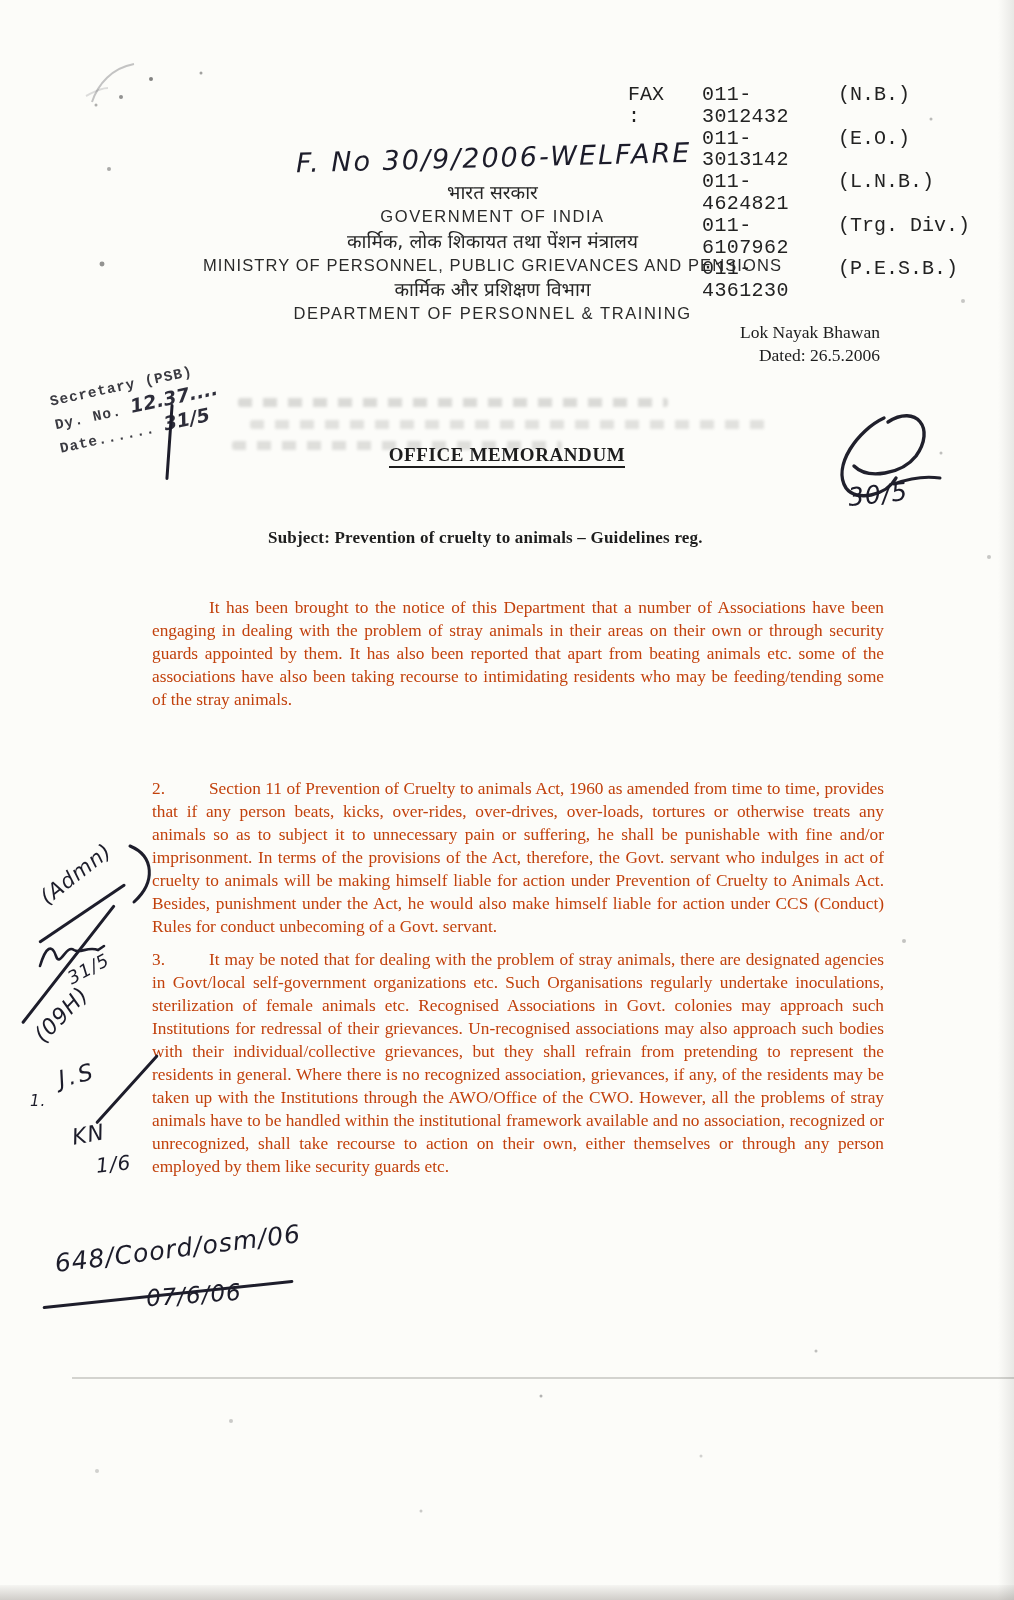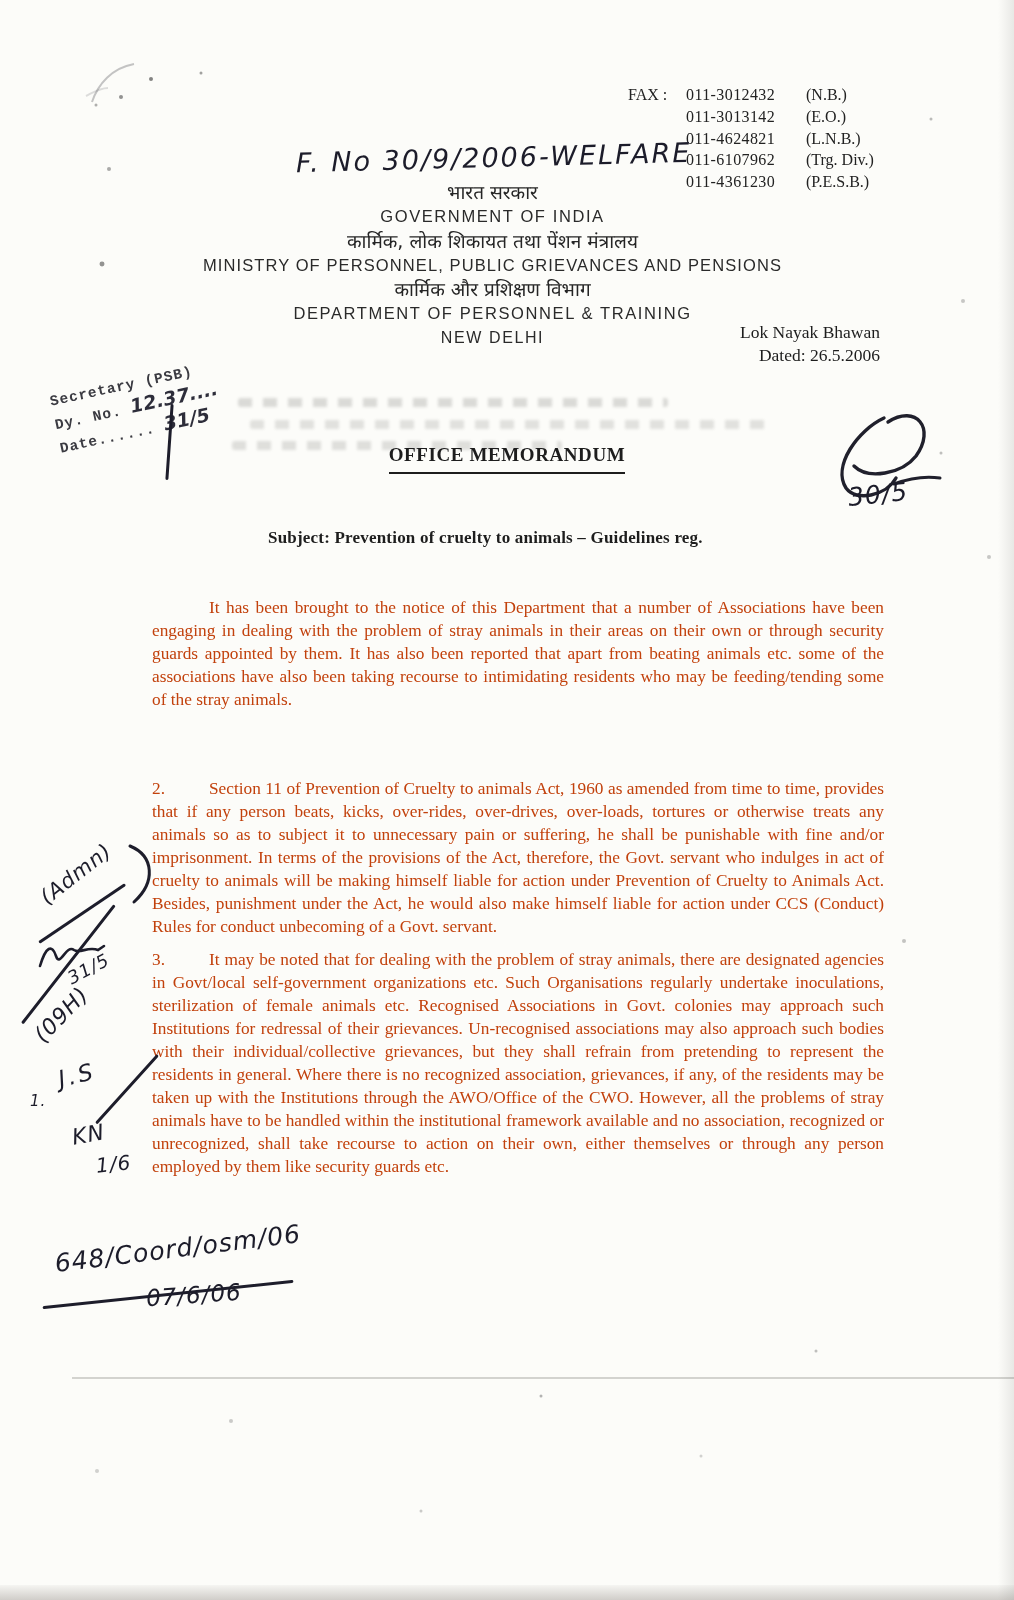--- a/index.html
+++ b/index.html
@@ -3,25 +3,25 @@
 <meta charset="utf-8">
 <style>
   html,body{margin:0;padding:0;}
   .page{
     position:relative; width:1014px; height:1600px;
     background:#fcfcf9; overflow:hidden;
     font-family:"Liberation Serif", serif; color:#1d1d1d;
   }
   .abs{position:absolute;}
   
-  .fax{top:84px; left:628px; font-family:Liberation Serif, serif; font-size:16px; line-height:21.8px; color:#222;}
+  .fax{top:84px; left:628px; font-family:Liberation Mono, monospace; font-size:20px; line-height:21.8px; color:#222;}
   .fax-row{display:flex;}
   .fax-label{width:58px;}
-  .fax-num{width:112px; letter-spacing:.4px;}
-  .fax-org{margin-left:8px;}
+  .fax-num{width:112px; letter-spacing:.4px;margin-left:16px;}
+  .fax-org{margin-left:24px;}
   
   .hw{font-family:"DejaVu Sans", sans-serif; font-style:italic; color:#1c1c2a; letter-spacing:1px;}
   .fileno{top:142px; left:296px; font-size:27px; transform:rotate(-1.5deg); letter-spacing:2px; white-space:nowrap;}
   
   .letterhead{top:180px; left:95px; width:795px; text-align:center;}
   .lh-hi{font-family:"DejaVu Sans", sans-serif; font-size:19px; line-height:24px; color:#252525;text-align:center;}
   .lh-en{font-family:"Liberation Sans", sans-serif; font-size:16.5px; line-height:24.5px; letter-spacing:1.6px; color:#2a2a2a;}
   
   .addr{top:321px; left:560px; width:320px; text-align:right; font-size:17.5px; line-height:22.5px;}
   
@@ -29,21 +29,21 @@
          font-family:"Liberation Mono", monospace; font-size:14.5px; font-weight:bold;
          color:#2b2b33; line-height:21px; letter-spacing:1px; opacity:.92;}
   .stamp .hwv{font-size:19px; font-weight:bold; letter-spacing:0;}
   .stamp-bar{top:404px; left:168px; width:2.5px; height:76px; background:#23232e; transform:rotate(4deg);}
   
   .ghost{filter:blur(1.7px); opacity:.38; background:
     repeating-linear-gradient(90deg, rgba(90,90,85,.55) 0 14px, rgba(90,90,85,0) 14px 25px);
     border-radius:3px; height:9px;}
   
   .om-title{top:444px; left:207px; width:600px; text-align:center; font-size:19px; font-weight:bold; letter-spacing:.6px;}
-  .om-title span{border-bottom:2.5px solid #1d1d1d; padding-bottom:7px;}
+  .om-title span{border-bottom:2.5px solid #1d1d1d; padding-bottom:1px;}
   .subject{top:528px; left:268px; font-size:17px; font-weight:bold; letter-spacing:.2px;}
   
   .para{left:152px; width:732px; margin:0; font-size:17.3px; line-height:23px; text-align:justify; color:#c2410c;}
   .para.indent{text-indent:57px;}
   .pnum{display:inline-block; width:57px;}
   
   .note{white-space:nowrap;}
   .stroke{background:#1d1d2b; border-radius:2px;}
   
   .speck{top:0;left:0;width:2px;height:2px;background:transparent;border-radius:50%;
@@ -102,21 +102,20 @@
 
   <div class="abs hw fileno">F. No 30/9/2006-WELFARE</div>
 
   <div class="abs letterhead">
     <div class="lh-hi">भारत सरकार</div>
     <div class="lh-en">GOVERNMENT OF INDIA</div>
     <div class="lh-hi">कार्मिक, लोक शिकायत तथा पेंशन मंत्रालय</div>
     <div class="lh-en" style="letter-spacing:1.1px;">MINISTRY OF PERSONNEL, PUBLIC GRIEVANCES AND PENSIONS</div>
     <div class="lh-hi">कार्मिक और प्रशिक्षण विभाग</div>
     <div class="lh-en">DEPARTMENT OF PERSONNEL &amp; TRAINING</div>
-    <div class="lh-en" style="font-size:16px;">NEW DELHI</div>
   </div>
 
   <div class="abs addr">
     <div>Lok Nayak Bhawan</div>
     <div>Dated: 26.5.2006</div>
   </div>
 
   <div class="abs stamp">
     <div>Secretary (PSB)</div>
     <div>

